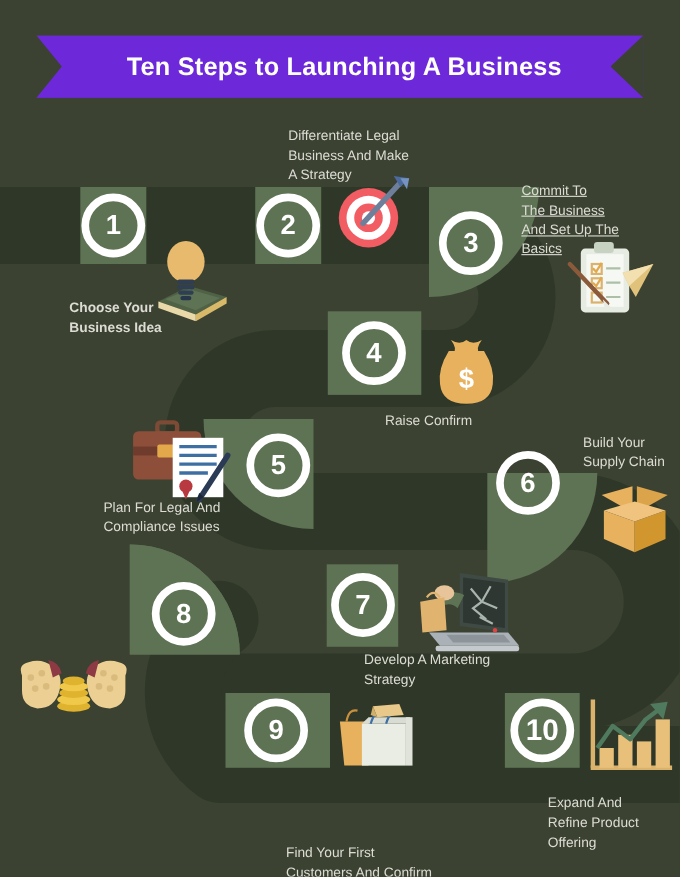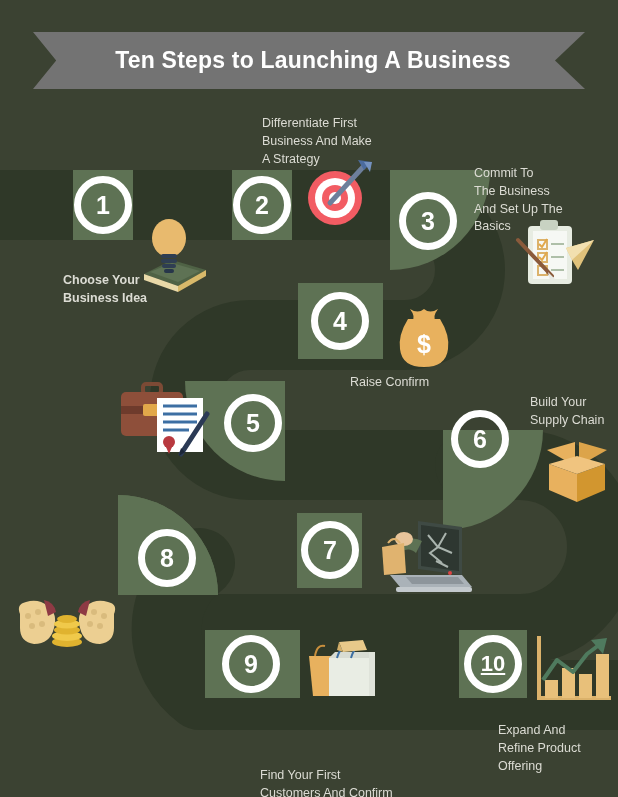--- a/index.html
+++ b/index.html
@@ -14,21 +14,21 @@
     height:797px;
     background:#3b4232;
     overflow:hidden;
   }
 
   
   .banner{
     position:absolute;
     left:33px; top:32px;
     width:552px; height:57px;
-    background:#737373;
+    background:#6d28d9;
     clip-path:polygon(0 0,100% 0,100% 100%,0 100%,4.2% 50%);
     display:flex; align-items:center; justify-content:center;
   }
   .banner-right-notch{
     position:absolute;
     right:33px; top:32px;
     width:30px; height:57px;
     background:#3b4232;
     clip-path:polygon(100% 0, 0 50%, 100% 100%);
   }
@@ -50,21 +50,21 @@
     border-radius:50%;
     border:7px solid #ffffff;
     box-sizing:border-box;
     display:flex;align-items:center;justify-content:center;
     color:#ffffff;
     font-weight:bold;
     width:58px;height:58px;
     font-size:25px;
     line-height:1;
   }
-  .circle.wide{font-size:22px;text-decoration:underline;}
+  .circle.wide{font-size:27px;}
 
   
   .label{
     position:absolute;
     color:#dcdcd4;
     font-size:12.5px;
     line-height:1.42;
     white-space:pre-line;
   }
 
@@ -132,38 +132,38 @@
       <rect x="33" y="42" width="16" height="4" rx="2" fill="#2f3e52"></rect>
       <rect x="33" y="47" width="16" height="4" rx="2" fill="#2f3e52"></rect>
       <rect x="34" y="52" width="14" height="4" rx="2" fill="#2f3e52"></rect>
       <rect x="36" y="57" width="10" height="4" rx="2" fill="#27364a"></rect>
     </g>
   </svg>
 
   <div class="circle" style="left:233px;top:176px;">
     <span>2</span>
   </div>
-  <div class="label" style="left:262px;top:115px;width:160px;">Differentiate First
+  <div class="label" style="left:262px;top:115px;width:160px;">Differentiate Legal
 Business And Make
 A Strategy</div>
 
   <svg class="icon" style="left:302px;top:158px;" width="72" height="72" viewBox="0 0 72 72">
     <circle cx="33" cy="40" r="27" fill="#f25c63"></circle>
     <circle cx="33" cy="40" r="20" fill="#ffffff"></circle>
     <circle cx="33" cy="40" r="13" fill="#f25c63"></circle>
     <circle cx="33" cy="40" r="6" fill="#ffffff"></circle>
     <line x1="28" y1="45" x2="62" y2="8" stroke="#6d7f9b" stroke-width="5" stroke-linecap="round"></line>
     <path d="M56 2 L70 4 L62 12 Z" fill="#4b6b9e"></path>
     <path d="M62 4 L70 4 L68 14 Z" fill="#7592c0"></path>
   </svg>
 
   <div class="circle" style="left:399px;top:192px;">
     <span>3</span>
   </div>
-  <div class="label" style="left:474px;top:165px;width:140px;">Commit To
+  <div class="label" style="left:474px;top:165px;width:140px;text-decoration:underline;">Commit To
 The Business
 And Set Up The
 Basics</div>
 
   <svg class="icon" style="left:500px;top:218px;" width="96" height="78" viewBox="0 0 96 78">
     <rect x="28" y="8" width="44" height="58" rx="4" fill="#e7ece2"></rect>
     <rect x="33" y="13" width="34" height="48" fill="#f6f8f4"></rect>
     <rect x="40" y="2" width="18" height="10" rx="3" fill="#c8d2c2"></rect>
     <g fill="none" stroke="#dbb26b" stroke-width="2">
       <rect x="38" y="22" width="9" height="9"></rect>
@@ -192,20 +192,22 @@
 
   <svg class="icon" style="left:394px;top:305px;" width="60" height="68" viewBox="0 0 60 68">
     <path d="M14 14 Q4 30 6 44 Q8 62 30 62 Q52 62 54 44 Q56 30 46 14 Z" fill="#e8b15e"></path>
     <path d="M16 4 Q22 12 18 16 L42 16 Q38 12 44 4 Q36 9 30 4 Q24 9 16 4 Z" fill="#e8b15e"></path>
     <text x="30" y="48" font-family="Liberation Sans, sans-serif" font-size="25" font-weight="bold" fill="#ffffff" text-anchor="middle">$</text>
   </svg>
 
   <div class="circle" style="left:224px;top:394px;">
     <span>5</span>
   </div>
+  <div class="label" style="left:94px;top:453px;width:170px;">Plan For Legal And
+Compliance Issues</div>
 
   <svg class="icon" style="left:115px;top:378px;" width="100" height="80" viewBox="0 0 100 80">
     <rect x="28" y="6" width="18" height="10" rx="3" fill="none" stroke="#7c4a35" stroke-width="4"></rect>
     <rect x="6" y="14" width="62" height="44" rx="5" fill="#8e4f3a"></rect>
     <rect x="6" y="28" width="62" height="8" fill="#6e3b2c"></rect>
     <rect x="28" y="26" width="16" height="12" rx="2" fill="#e2a84a"></rect>
     <rect x="42" y="20" width="46" height="54" fill="#ffffff"></rect>
     <g stroke="#3d6fa3" stroke-width="3">
       <line x1="48" y1="28" x2="82" y2="28"></line>
       <line x1="48" y1="36" x2="82" y2="36"></line>
@@ -228,20 +230,22 @@
     <path d="M6 16 L34 32 L34 8 Z" fill="#e8b15e"></path>
     <path d="M66 16 L38 32 L38 8 Z" fill="#dca44a"></path>
     <path d="M8 30 L36 40 L36 68 L8 56 Z" fill="#e8b15e"></path>
     <path d="M64 30 L36 40 L36 68 L64 56 Z" fill="#d2962f"></path>
     <path d="M8 30 L36 22 L64 30 L36 40 Z" fill="#f0c47f"></path>
   </svg>
 
   <div class="circle" style="left:301px;top:521px;">
     <span>7</span>
   </div>
+  <div class="label" style="left:331px;top:592px;width:180px;">Develop A Marketing
+Strategy</div>
 
   <svg class="icon" style="left:366px;top:513px;" width="110" height="86" viewBox="0 0 110 86">
     <polygon points="52,8 96,14 96,62 52,56" fill="#3f4a44"></polygon>
     <polygon points="55,12 93,17 93,58 55,53" fill="#2e3731"></polygon>
     <g stroke="#aab4ae" stroke-width="2" fill="none">
       <path d="M62 22 L72 34 L64 40 L76 50"></path>
       <path d="M80 20 L72 34 L86 40"></path>
       <path d="M70 48 L82 54"></path>
     </g>
     <polygon points="24,62 96,62 106,74 34,74" fill="#aab2b8"></polygon>

